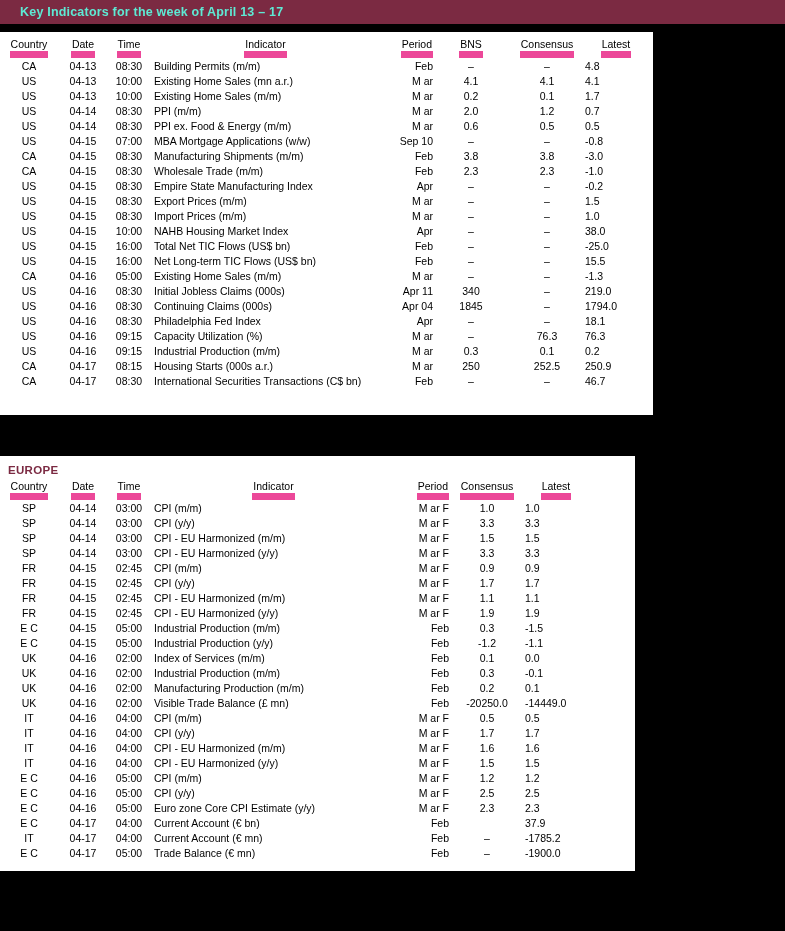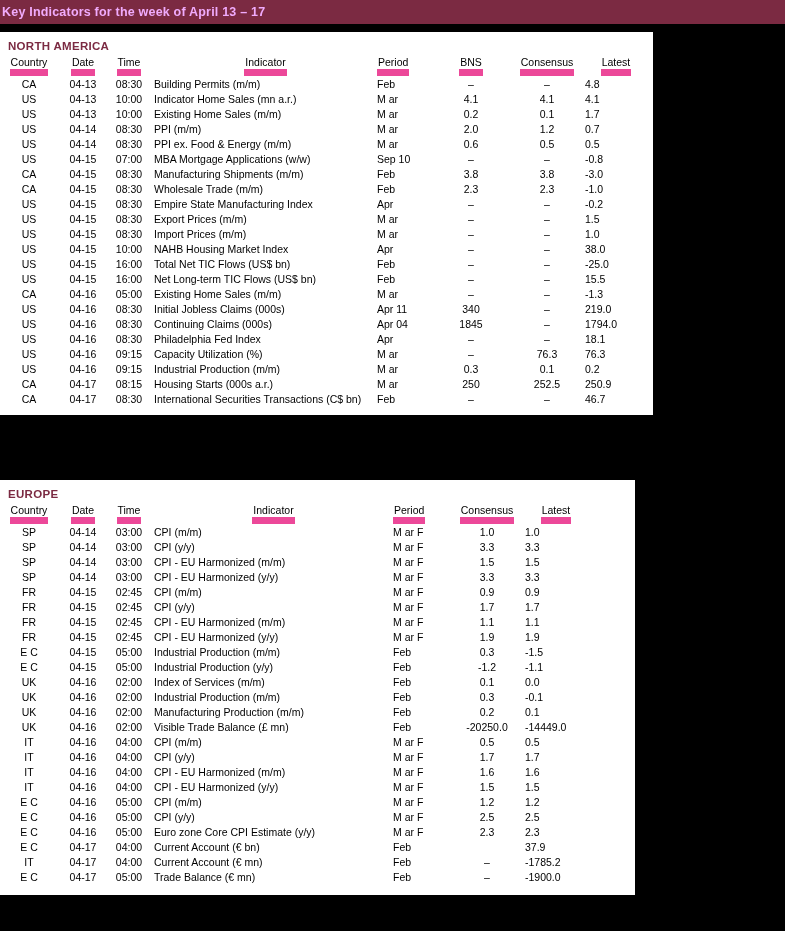--- a/index.html
+++ b/index.html
@@ -14,43 +14,43 @@
     font-family: "Liberation Sans", sans-serif;
     overflow: hidden;
   }
   .banner {
     position: absolute;
     left: 0;
     top: 0;
     width: 785px;
     height: 24px;
     background: #7b2a42;
-    color: #f0abfc;
+    color: #5eead4;
     font-size: 12.5px;
     font-weight: bold;
     line-height: 24px;
-    padding-left: 2px;
+    padding-left: 20px;
     box-sizing: border-box;
     letter-spacing: 0.2px;
   }
   .panel {
     position: absolute;
     background: #ffffff;
     box-sizing: border-box;
   }
   #panel-na {
     left: 0;
     top: 32px;
     width: 653px;
     height: 383px;
     padding: 6px 0 0 0;
   }
   #panel-eu {
     left: 0;
-    top: 480px;
+    top: 456px;
     width: 635px;
     height: 415px;
     padding: 6px 0 12px 0;
   }
   #panel-eu .table-wrap {
     width: 593px;
   }
   .region-title {
     color: #7b2a42;
     font-size: 11.5px;
@@ -78,38 +78,37 @@
   table.ind td {
     padding: 1px 0;
     white-space: nowrap;
     line-height: 13px;
   }
   
   .c-country { text-align: center; width: 58px; }
   .c-date    { text-align: center; width: 50px; }
   .c-time    { text-align: center; width: 42px; }
   .c-ind     { text-align: left; padding-left: 4px !important; }
-  .c-period  { text-align: left; width: 56px; }
+  .c-period  { text-align: right; width: 56px; }
   .c-num     { text-align: center; width: 76px; }
   .c-latest  { width: 62px; padding-right: 6px !important; }
   th.c-ind   { text-align: center; padding-left: 4px !important; }
   .table-wrap {
     width: 653px;
     padding: 0 0 0 0;
   }
 </style>
 </head>
 <body>
 
 <div class="banner">
   <span>Key Indicators for the week of April 13 – 17</span>
 </div>
 
 <div class="panel" id="panel-na">
-  <div class="region-title">NORTH AMERICA</div>
   <div class="table-wrap">
     <table class="ind" id="table-na">
       <thead>
         <tr>
           <th class="c-country"><span class="hd">Country</span></th>
           <th class="c-date"><span class="hd">Date</span></th>
           <th class="c-time"><span class="hd">Time</span></th>
           <th class="c-ind"><span class="hd">Indicator</span></th>
           <th class="c-period"><span class="hd">Period</span></th>
           <th class="c-num"><span class="hd">BNS</span></th>
@@ -125,21 +124,21 @@
             <td class="c-ind">Building Permits (m/m)</td>
             <td class="c-period">Feb</td>
             <td class="c-num">–</td>
             <td class="c-num">–</td>
             <td class="c-latest">4.8</td>
           </tr>
           <tr>
             <td class="c-country">US</td>
             <td class="c-date">04-13</td>
             <td class="c-time">10:00</td>
-            <td class="c-ind">Indicator Home Sales (mn a.r.)</td>
+            <td class="c-ind">Existing Home Sales (mn a.r.)</td>
             <td class="c-period">M ar</td>
             <td class="c-num">4.1</td>
             <td class="c-num">4.1</td>
             <td class="c-latest">4.1</td>
           </tr>
           <tr>
             <td class="c-country">US</td>
             <td class="c-date">04-13</td>
             <td class="c-time">10:00</td>
             <td class="c-ind">Existing Home Sales (m/m)</td>

